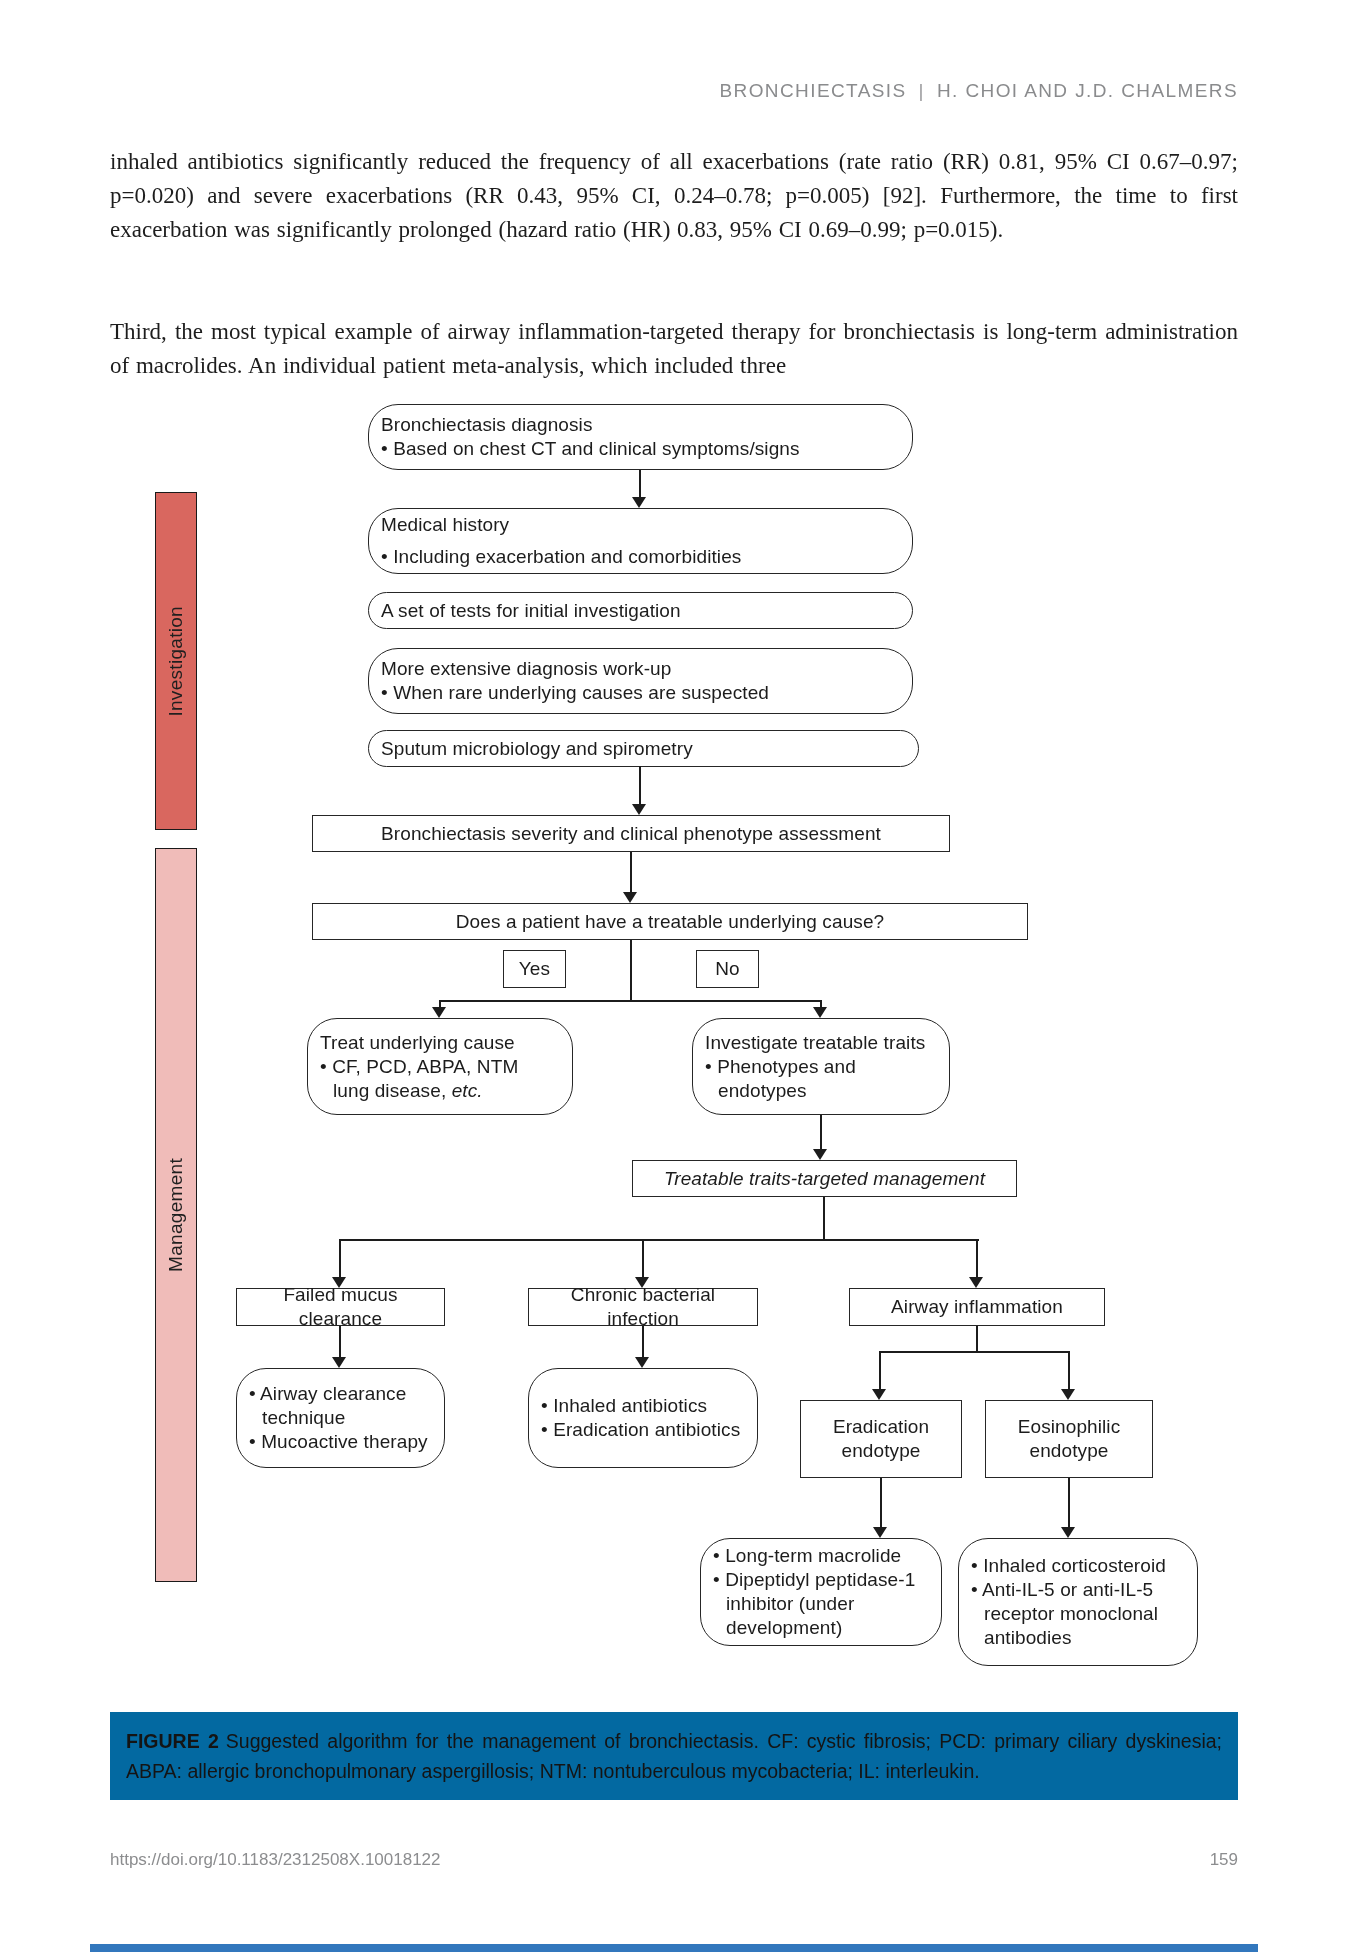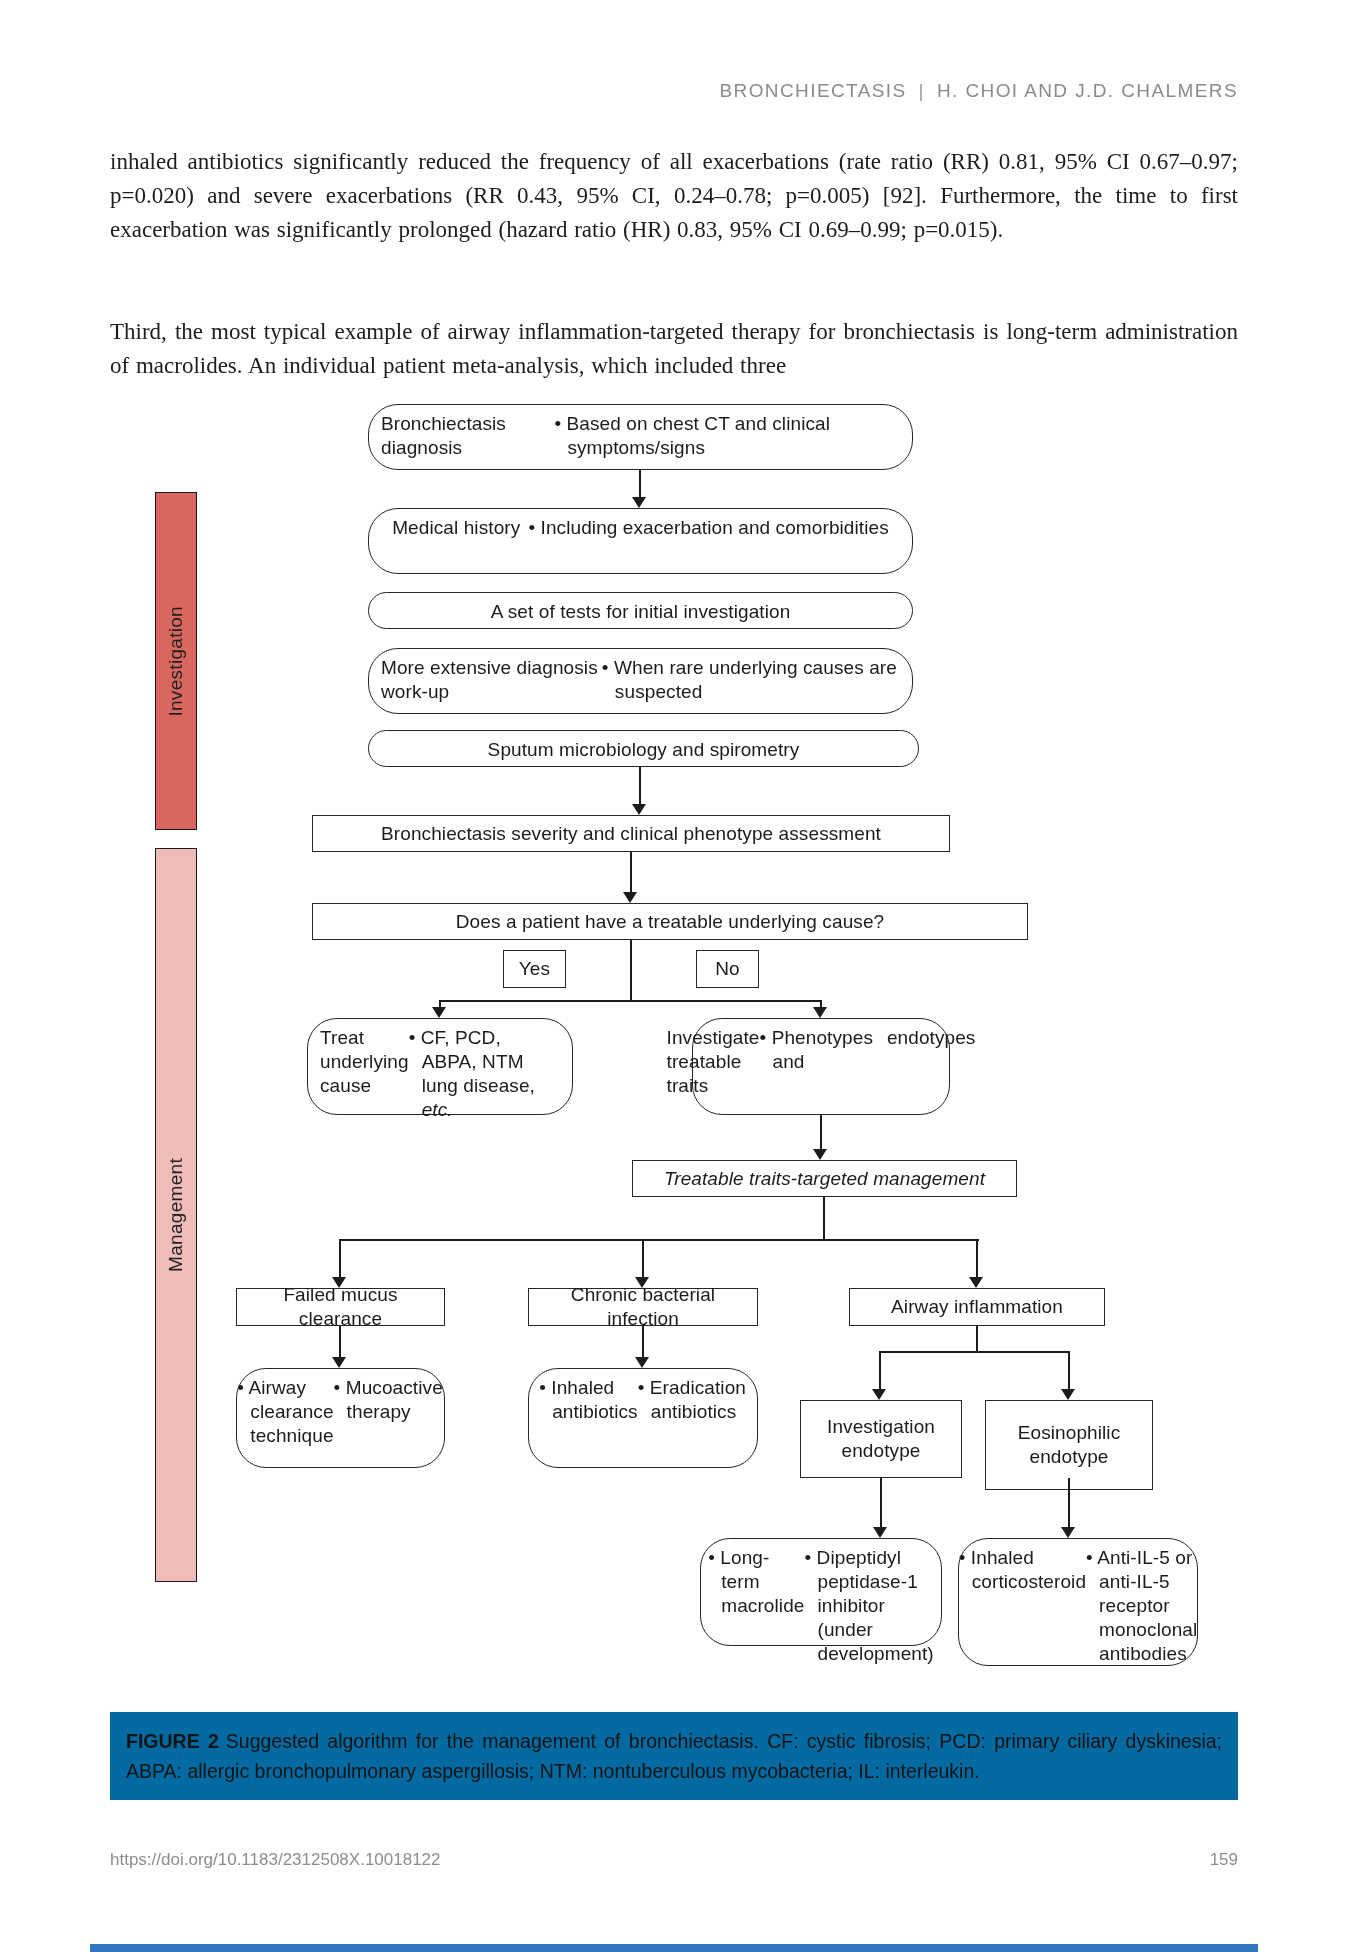--- a/index.html
+++ b/index.html
@@ -15,21 +15,21 @@
   .para{left:110px;width:1128px;font-size:23px;line-height:34px;color:#1d1d1d;
         text-align:justify;word-spacing:1px;}
   
   .side-bar{width:42px;border:1.5px solid #1a1a1a;box-sizing:border-box;
             display:flex;align-items:center;justify-content:center;}
   .side-bar span{writing-mode:vertical-rl;transform:rotate(180deg);
                  font-size:19px;color:#1f1f1f;letter-spacing:.3px;}
   
   .box{border:1.5px solid #262626;background:#fff;box-sizing:border-box;
        font-size:19px;color:#1c1c1c;line-height:24px;letter-spacing:.1px;}
-  .box-l{padding:7px 12px;display:flex;flex-direction:row;justify-content:center;border-radius:30px;}
+  .box-l{padding:7px 12px;display:flex;flex-direction:column;justify-content:center;border-radius:30px;}
   .box-c{display:flex;align-items:center;justify-content:center;text-align:center;padding:2px 8px;}
   .bl{text-indent:-13px;padding-left:13px;}
   .bl-cont{padding-left:13px;}
   
   .line-v{width:2px;background:#1c1c1c;}
   .line-h{height:2px;background:#1c1c1c;}
   .ah{width:0;height:0;border-left:7px solid transparent;border-right:7px solid transparent;
       border-top:11px solid #1c1c1c;}
   
   .caption{left:110px;top:1712px;width:1128px;box-sizing:border-box;background:#0369a1;
@@ -164,23 +164,23 @@
   </div>
 
   <div class="abs line-v" style="left:976px;top:1326px;height:27px;"></div>
   <div class="abs line-h" style="left:880px;top:1351px;width:190px;"></div>
   <div class="abs line-v" style="left:879px;top:1351px;height:38px;"></div>
   <div class="abs ah" style="left:872px;top:1389px;"></div>
   <div class="abs line-v" style="left:1068px;top:1351px;height:38px;"></div>
   <div class="abs ah" style="left:1061px;top:1389px;"></div>
 
   <div class="abs box box-c" style="left:800px;top:1400px;width:162px;height:78px;">
-    <div>Investigation endotype</div>
-  </div>
-  <div class="abs box box-c" style="left:985px;top:1400px;width:168px;height:90px;">
+    <div>Eradication endotype</div>
+  </div>
+  <div class="abs box box-c" style="left:985px;top:1400px;width:168px;height:78px;">
     <div>Eosinophilic endotype</div>
   </div>
 
   <div class="abs line-v" style="left:880px;top:1478px;height:49px;"></div>
   <div class="abs ah" style="left:873px;top:1527px;"></div>
   <div class="abs line-v" style="left:1068px;top:1478px;height:49px;"></div>
   <div class="abs ah" style="left:1061px;top:1527px;"></div>
 
   <div class="abs box box-l" style="left:700px;top:1538px;width:242px;height:108px;">
     <div class="bl">• Long-term macrolide</div>

